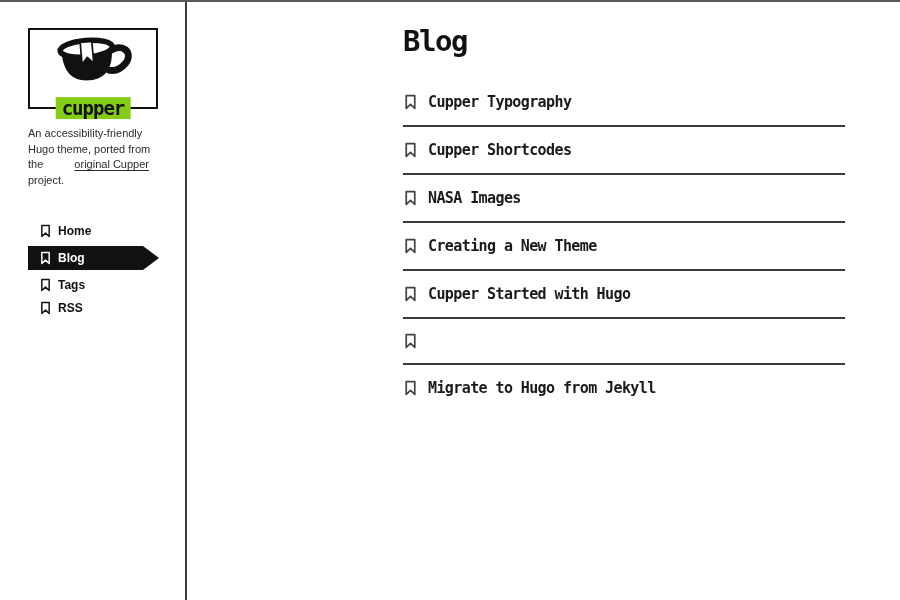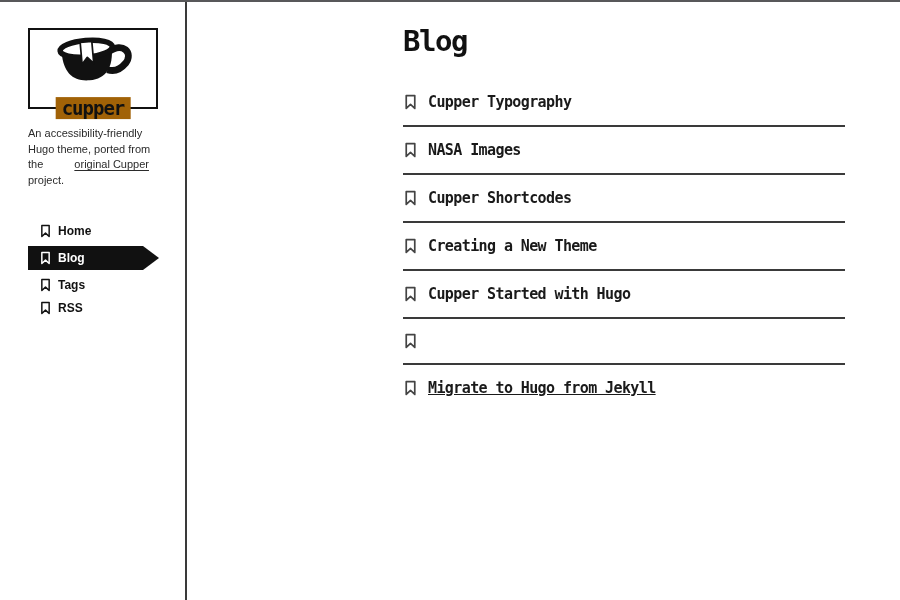--- a/index.html
+++ b/index.html
@@ -27,21 +27,21 @@
     border: 2px solid #111;
     display: flex;
     align-items: flex-start;
     justify-content: center;
   }
   .logo-box .cup { margin-top: 4px; }
   .logo-text {
     position: absolute;
     bottom: 0; left: 50%;
     transform: translate(-50%, 55%);
-    background: #a16207;
+    background: #84cc16;
     padding: 0 6px;
     font-family: "DejaVu Sans Mono", monospace;
     font-weight: bold;
     font-size: 19px;
     letter-spacing: -1px;
     color: #111;
     white-space: nowrap;
   }
 
   .tagline {
@@ -100,21 +100,21 @@
     max-width: 442px;
   }
   .post-item {
     display: flex;
     align-items: center;
     gap: 11px;
     padding: 14px 0 14px 1px;
     border-bottom: 2px solid #3a3a3a;
     cursor: pointer;
   }
-  .post-item:last-child { border-bottom: none; text-decoration: underline; }
+  .post-item:last-child { border-bottom: none; }
   .post-title {
     font-family: "DejaVu Sans Mono", monospace;
     font-size: 15px;
     font-weight: bold;
     letter-spacing: -0.6px;
     color: #1a1a1a;
     white-space: nowrap;
     text-align: right;
   }
   .bm { display: flex; }
@@ -176,27 +176,27 @@
       <li class="post-item">
           <svg class="bm" width="13" height="16" viewBox="0 0 12 15" style="color: rgb(68, 68, 68);">
     <path d="M2 1.5 H10 V13.5 L6 9.8 L2 13.5 Z" fill="none" stroke="currentColor" stroke-width="1.6" stroke-linejoin="round"></path>
   </svg>
         <span class="post-title">Cupper Typography</span>
       </li>
       <li class="post-item">
           <svg class="bm" width="13" height="16" viewBox="0 0 12 15" style="color: rgb(68, 68, 68);">
     <path d="M2 1.5 H10 V13.5 L6 9.8 L2 13.5 Z" fill="none" stroke="currentColor" stroke-width="1.6" stroke-linejoin="round"></path>
   </svg>
+        <span class="post-title">Cupper Shortcodes</span>
+      </li>
+      <li class="post-item">
+          <svg class="bm" width="13" height="16" viewBox="0 0 12 15" style="color: rgb(68, 68, 68);">
+    <path d="M2 1.5 H10 V13.5 L6 9.8 L2 13.5 Z" fill="none" stroke="currentColor" stroke-width="1.6" stroke-linejoin="round"></path>
+  </svg>
         <span class="post-title">NASA Images</span>
-      </li>
-      <li class="post-item">
-          <svg class="bm" width="13" height="16" viewBox="0 0 12 15" style="color: rgb(68, 68, 68);">
-    <path d="M2 1.5 H10 V13.5 L6 9.8 L2 13.5 Z" fill="none" stroke="currentColor" stroke-width="1.6" stroke-linejoin="round"></path>
-  </svg>
-        <span class="post-title">Cupper Shortcodes</span>
       </li>
       <li class="post-item">
           <svg class="bm" width="13" height="16" viewBox="0 0 12 15" style="color: rgb(68, 68, 68);">
     <path d="M2 1.5 H10 V13.5 L6 9.8 L2 13.5 Z" fill="none" stroke="currentColor" stroke-width="1.6" stroke-linejoin="round"></path>
   </svg>
         <span class="post-title">Creating a New Theme</span>
       </li>
       <li class="post-item">
           <svg class="bm" width="13" height="16" viewBox="0 0 12 15" style="color: rgb(68, 68, 68);">
     <path d="M2 1.5 H10 V13.5 L6 9.8 L2 13.5 Z" fill="none" stroke="currentColor" stroke-width="1.6" stroke-linejoin="round"></path>

